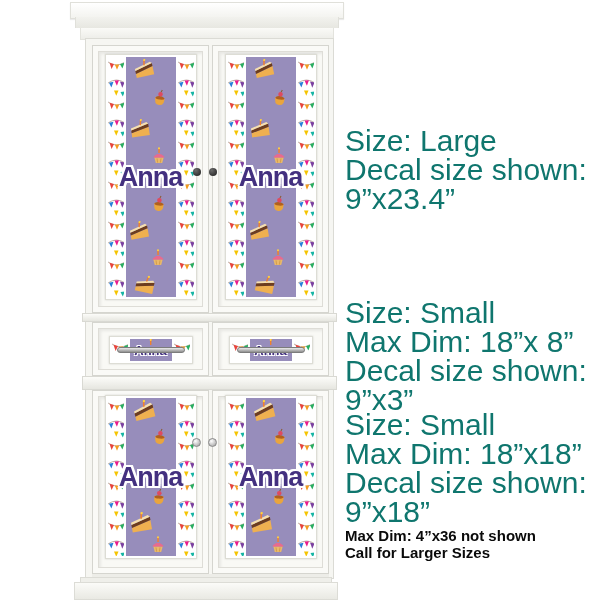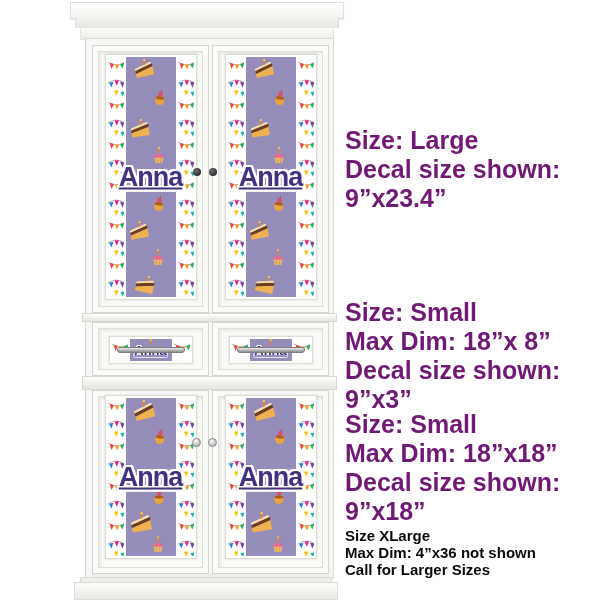--- a/index.html
+++ b/index.html
@@ -29,29 +29,29 @@
   
   .door-decal{position:absolute;left:50%;transform:translateX(-50%);width:92px;background:#ffffff;border:1px solid #ddddd5;box-shadow:0 0 2px rgba(0,0,0,.15);box-sizing:border-box;padding:2px;display:flex;}
   .decal-upper{top:8px;height:246px;}
   .decal-lower{top:4px;height:164px;}
   .drawer-decal{position:absolute;left:50%;transform:translateX(-50%);top:13px;width:84px;height:28px;background:#ffffff;border:1px solid #ddddd5;box-shadow:0 0 2px rgba(0,0,0,.15);box-sizing:border-box;padding:2px;display:flex;}
   .garland-strip{width:16px;height:100%;flex:none;background:#ffffff;display:block;}
   .purple-band{position:relative;width:54px;flex:none;box-sizing:border-box;border-left:2px solid #ffffff;border-right:2px solid #ffffff;background:#978dbb;}
   .drawer-decal .purple-band{width:46px;}
   .band-icons{display:block;width:100%;height:100%;}
   .band-name{position:absolute;left:50%;top:50%;transform:translate(-50%,-50%);white-space:nowrap;font-weight:700;color:#43307f;letter-spacing:-1px;z-index:3;
-    text-shadow:-2px -2px 0 #fff,2px -2px 0 #fff,-2px 2px 0 #fff,2px 2px 0 #fff,0 -2px 0 #fff,0 2px 0 #fff,-2px 0 0 #fff,2px 0 0 #fff;text-decoration:underline;}
+    text-shadow:-2px -2px 0 #fff,2px -2px 0 #fff,-2px 2px 0 #fff,2px 2px 0 #fff,0 -2px 0 #fff,0 2px 0 #fff,-2px 0 0 #fff,2px 0 0 #fff;}
   .name-large{font-size:27px;}
   .name-small{font-size:13px;letter-spacing:0;text-shadow:-1px -1px 0 #fff,1px -1px 0 #fff,-1px 1px 0 #fff,1px 1px 0 #fff;}
   
   .knob-dark{position:absolute;width:8px;height:8px;border-radius:50%;background:radial-gradient(circle at 35% 30%,#6a6a6a,#1c1c1c);z-index:6;}
   .knob-silver{position:absolute;width:9px;height:9px;border-radius:50%;background:radial-gradient(circle at 35% 30%,#ffffff,#9c9c9c);border:1px solid #8a8a8a;box-sizing:border-box;z-index:6;}
   .drawer-handle{position:absolute;left:50%;transform:translateX(-50%);top:24px;width:68px;height:6px;border-radius:3px;background:linear-gradient(#ececec,#8d8d8d);border:1px solid #7c7c7c;box-sizing:border-box;z-index:6;}
   
-  .size-block{position:absolute;left:345px;font-weight:700;font-size:25px;line-height:29px;color:#701a75;}
+  .size-block{position:absolute;left:345px;font-weight:400;font-size:30px;line-height:29px;color:#0f766e;}
   .sb-large{top:126px;} .sb-small{top:298px;} .sb-medium{top:410px;}
   .xlarge-block{position:absolute;left:345px;top:527px;font-weight:700;font-size:15px;line-height:17px;color:#0a0a0a;}
   .hidden-defs{position:absolute;width:0;height:0;}
 </style>
 </head>
 <body>
 
 <svg class="hidden-defs" aria-hidden="true">
   <defs>
     <pattern id="garland" width="17" height="40" patternUnits="userSpaceOnUse">
@@ -312,18 +312,17 @@
     <div>Decal size shown:</div>
     <div>9”x3”</div>
   </div>
   <div class="size-block sb-medium">
     <div>Size: Small</div>
     <div>Max Dim: 18”x18”</div>
     <div>Decal size shown:</div>
     <div>9”x18”</div>
   </div>
   <div class="xlarge-block">
-    <div>Size XLarge</div>
     <div>Max Dim: 4”x36 not shown</div>
     <div>Call for Larger Sizes</div>
   </div>
 
 </div>
 
 </body></html>

